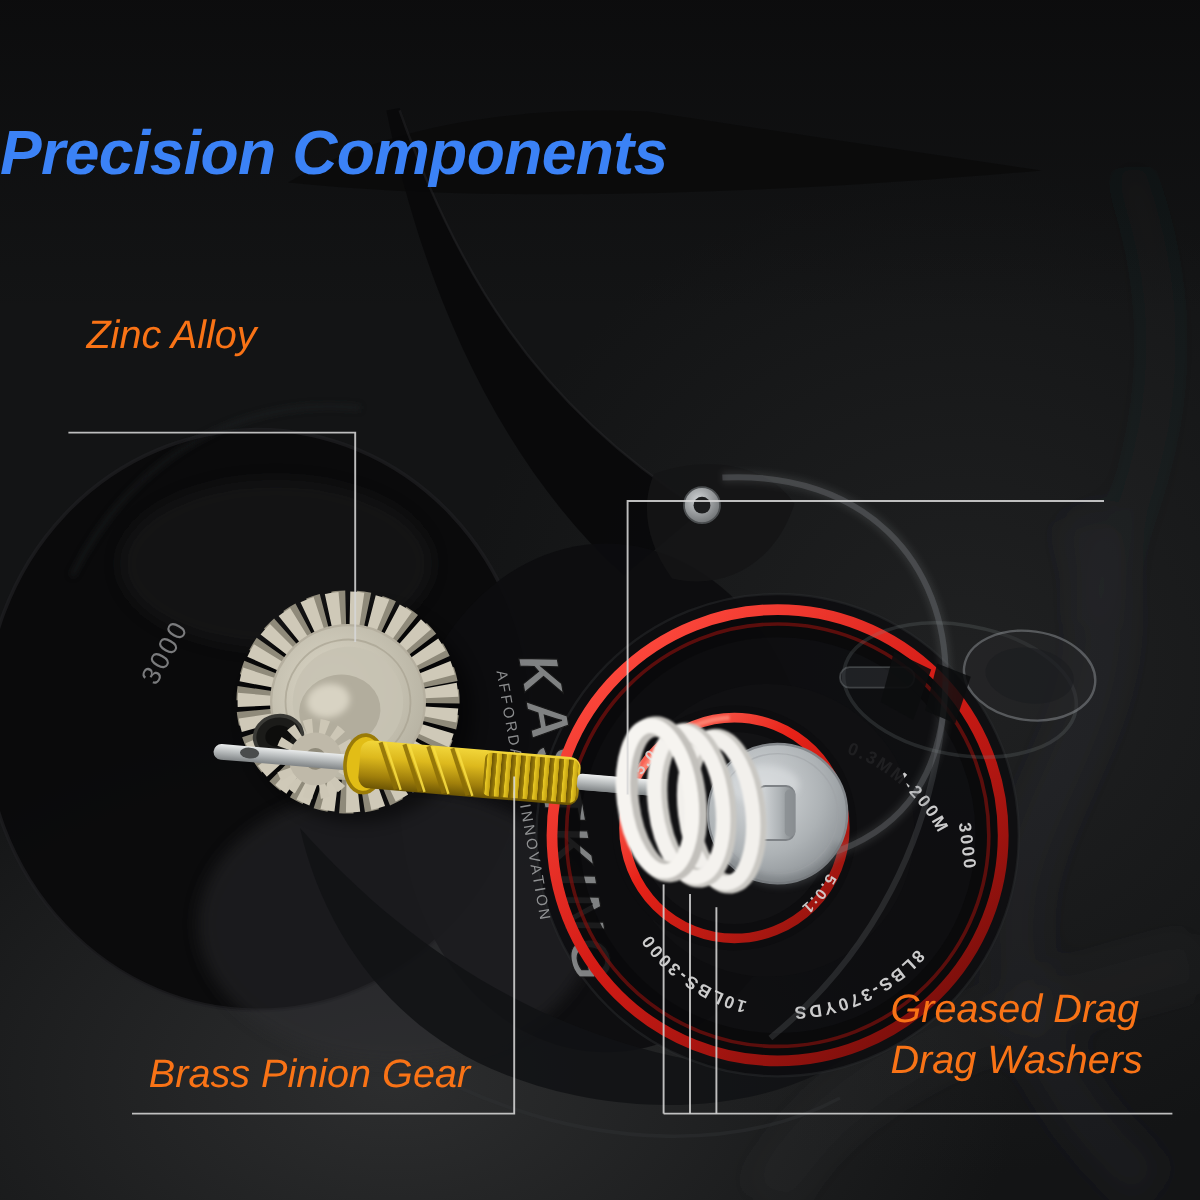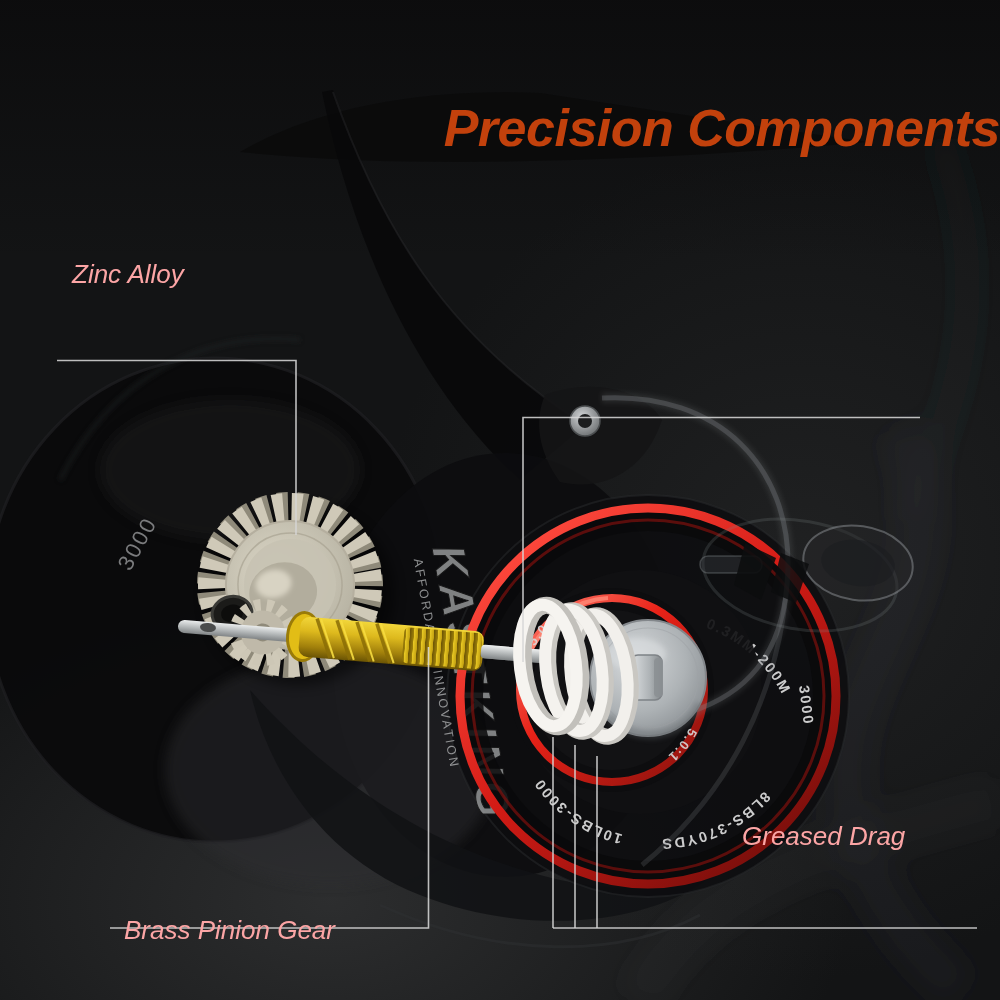--- a/index.html
+++ b/index.html
@@ -3,32 +3,32 @@
 <meta charset="utf-8">
 <style>
   html,body{margin:0;padding:0;background:#000;}
   #stage{
     position:relative;width:1000px;height:1000px;overflow:hidden;
     background:#131415;
     font-family:"Liberation Sans","DejaVu Sans",sans-serif;
   }
   #reel-art{position:absolute;inset:0;}
   .title{
-    position:absolute;top:98px;left:0;right:0;text-align:right;
-    font-size:52px;font-weight:800;font-style:italic;color:#c2410c;
+    position:absolute;top:98px;left:0;right:0;text-align:left;
+    font-size:52px;font-weight:800;font-style:italic;color:#3b82f6;
     letter-spacing:-0.5px;
   }
   .callout{
-    position:absolute;color:#fca5a5;font-style:italic;font-weight:300;
-    font-size:26px;line-height:1.26;letter-spacing:0px;white-space:nowrap;
+    position:absolute;color:#f97316;font-style:italic;font-weight:300;
+    font-size:33px;line-height:1.26;letter-spacing:0px;white-space:nowrap;
   }
   .callout .ln{display:block;}
   #callout-drive-gear{left:72px;top:258px;}
   #callout-main-shaft{left:737px;top:320px;}
-  #callout-pinion-gear{left:124px;top:874px;margin-top:40px;}
+  #callout-pinion-gear{left:124px;top:874px;}
   #callout-drag-washers{left:742px;top:820px;}
   svg text{font-family:"Liberation Sans","DejaVu Sans",sans-serif;}
 </style>
 </head>
 <body>
 
 <div id="stage">
 
   <svg id="reel-art" width="1000" height="1000" viewBox="0 0 1000 1000" xmlns="http://www.w3.org/2000/svg" xmlns:xlink="http://www.w3.org/1999/xlink">
 
@@ -284,14 +284,15 @@
     <span class="ln">Zinc Alloy</span>
   </div>
 
 
   <div class="callout" id="callout-pinion-gear">
     <span class="ln">Brass Pinion Gear</span>
   </div>
 
   <div class="callout" id="callout-drag-washers">
     <span class="ln">Greased Drag</span>
+    <span class="ln">Drag Washers</span>
   </div>
 </div>
 
 </body></html>

